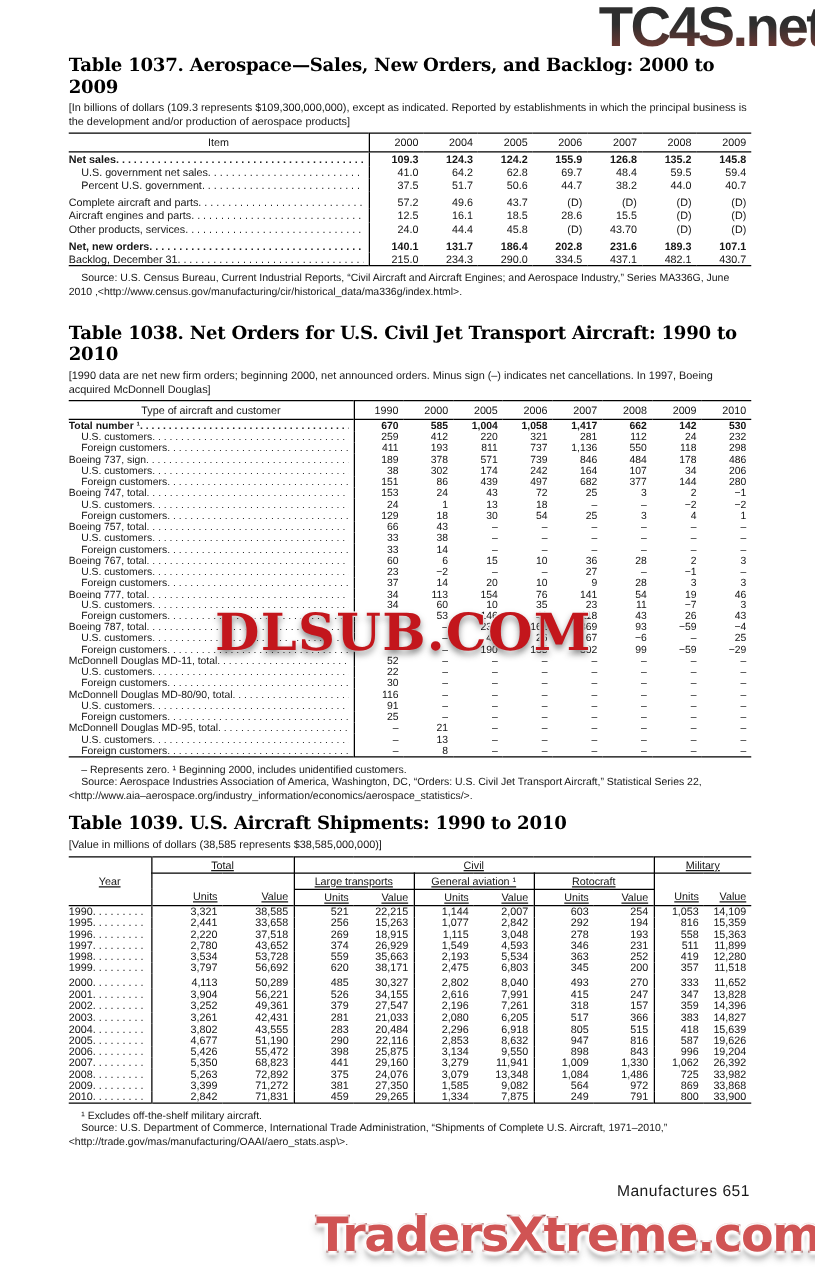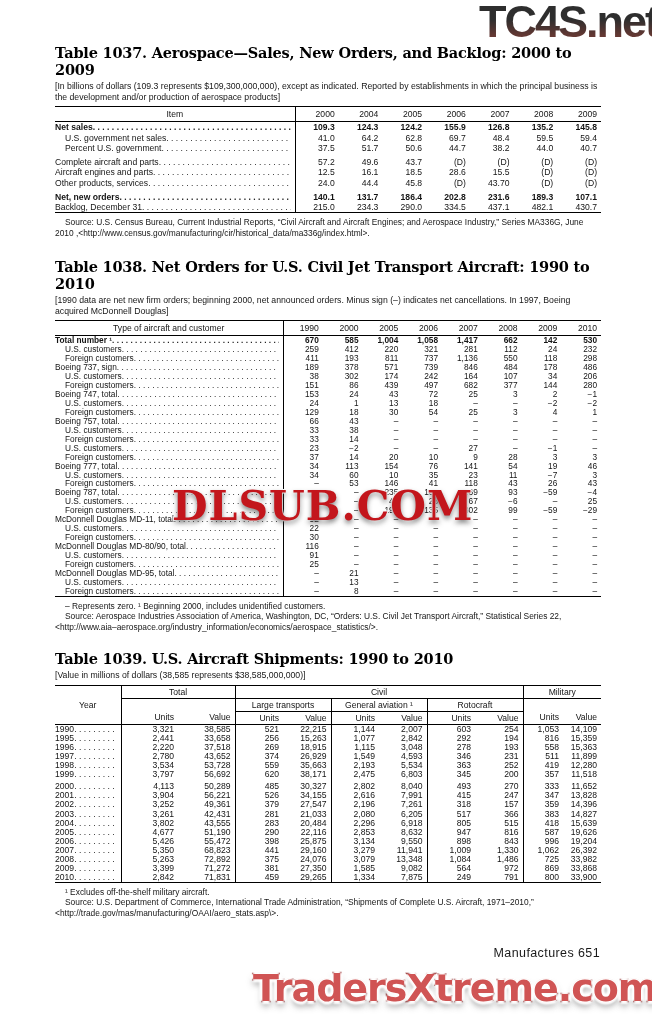--- a/index.html
+++ b/index.html
@@ -24,21 +24,21 @@
   .dots{flex:1 1 auto;overflow:hidden;white-space:nowrap;color:#222;}
   .dots::after{content:" . . . . . . . . . . . . . . . . . . . . . . . . . . . . . . . . . . . . . . . . . . . . .";}
   tr.b td{font-weight:bold;}
   tr.gap td{padding-top:3.5px;}
   .t37 tbody tr td{line-height:10.4px;}
   .t38 tbody tr td{line-height:8.95px;}
   .t39 tbody tr td{line-height:9.05px;}
   .fnote{margin-top:4px;}
   .fnote p{margin:0;font-size:8.4px;line-height:1.25;text-indent:10px;color:#161616;}
   
-  .t39 thead th{font-size:8.6px;padding:1px 4px;}
+  .t39 thead th{font-size:8.6px;padding:1px 4px;text-decoration:underline;}
   .gh{text-align:center;}
   .bb{border-bottom:1px solid #000;}
   
   .wm{position:absolute;font-weight:bold;white-space:nowrap;pointer-events:none;}
   #wm-top{top:-4px;right:-6px;font-size:45px;font-family:"Liberation Sans",sans-serif;
           letter-spacing:-2px;background:linear-gradient(180deg,#2e2e2e 45%,#6e3a34 82%,#8a4038 100%);
           -webkit-background-clip:text;background-clip:text;color:transparent;
           filter:drop-shadow(1px 1px 0 rgba(255,255,255,.6));}
   #wm-mid{top:482px;left:172px;font-size:41px;font-family:"DejaVu Serif","Liberation Serif",serif;
           letter-spacing:1px;color:#c3161c;-webkit-text-stroke:2px #ffffff;paint-order:stroke fill;
@@ -426,20 +426,36 @@
             <td class="num">33</td>
             <td class="num">14</td>
             <td class="num">–</td>
             <td class="num">–</td>
             <td class="num">–</td>
             <td class="num">–</td>
             <td class="num">–</td>
             <td class="num">–</td>
           </tr>
           <tr>
+            <td class="lab i0 br">
+              <span class="labwrap">
+                <span class="lt">Boeing 767, total</span>
+                <span class="dots"></span>
+              </span>
+            </td>
+            <td class="num">60</td>
+            <td class="num">6</td>
+            <td class="num">15</td>
+            <td class="num">10</td>
+            <td class="num">36</td>
+            <td class="num">28</td>
+            <td class="num">2</td>
+            <td class="num">3</td>
+          </tr>
+          <tr>
             <td class="lab i1 br">
               <span class="labwrap">
                 <span class="lt">U.S. customers</span>
                 <span class="dots"></span>
               </span>
             </td>
             <td class="num">23</td>
             <td class="num">−2</td>
             <td class="num">–</td>
             <td class="num">–</td>

